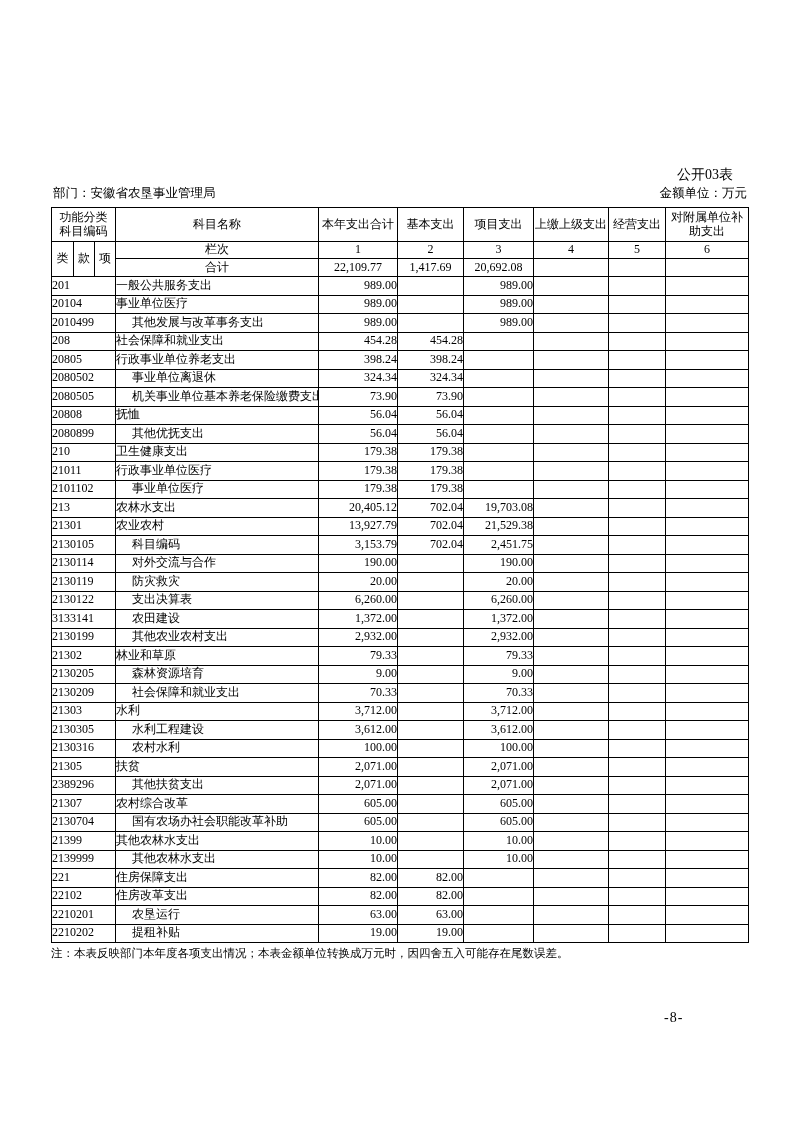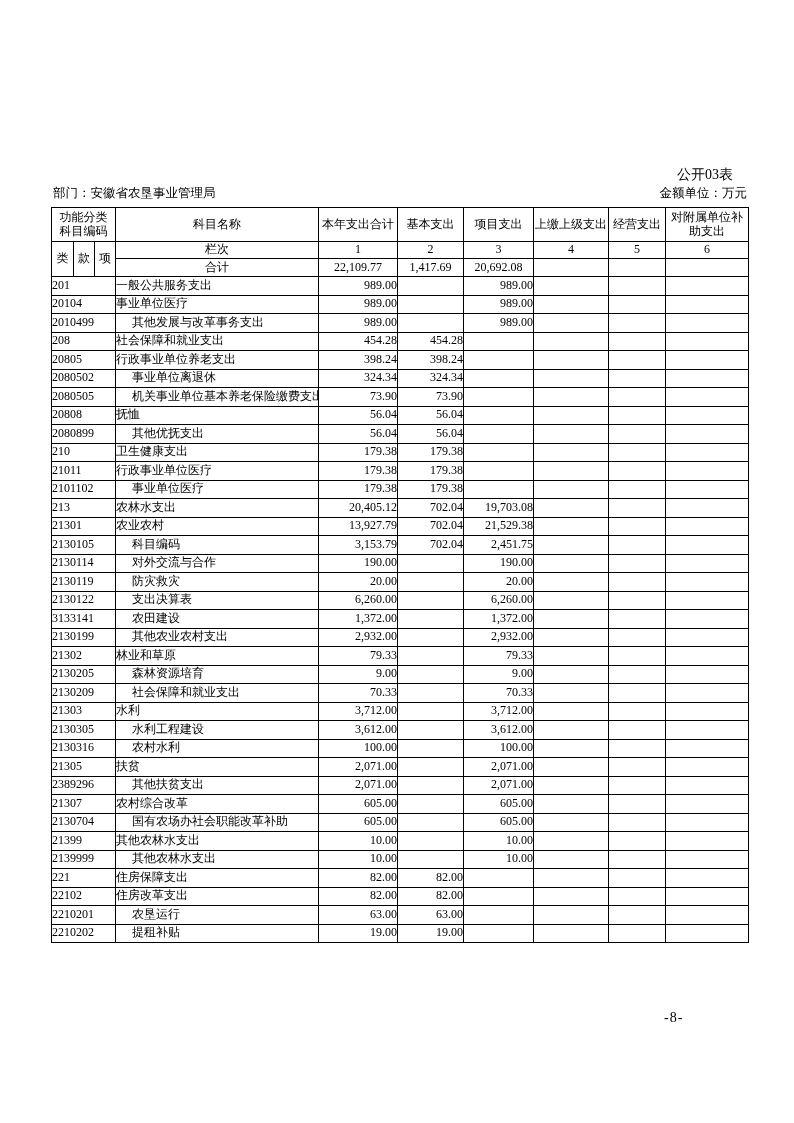--- a/index.html
+++ b/index.html
@@ -466,16 +466,17 @@
           <td class="num-cell">19.00</td>
           <td class="num-cell">19.00</td>
           <td class="num-cell"></td>
           <td class="num-cell"></td>
           <td class="num-cell"></td>
           <td class="num-cell"></td>
         </tr>
       </tbody>
   </table>
 
+  <div class="note">注：本表反映部门本年度各项支出情况；本表金额单位转换成万元时，因四舍五入可能存在尾数误差。</div>
 
   <div class="pageno">-8-</div>
 
 </div>
 
 </body></html>

